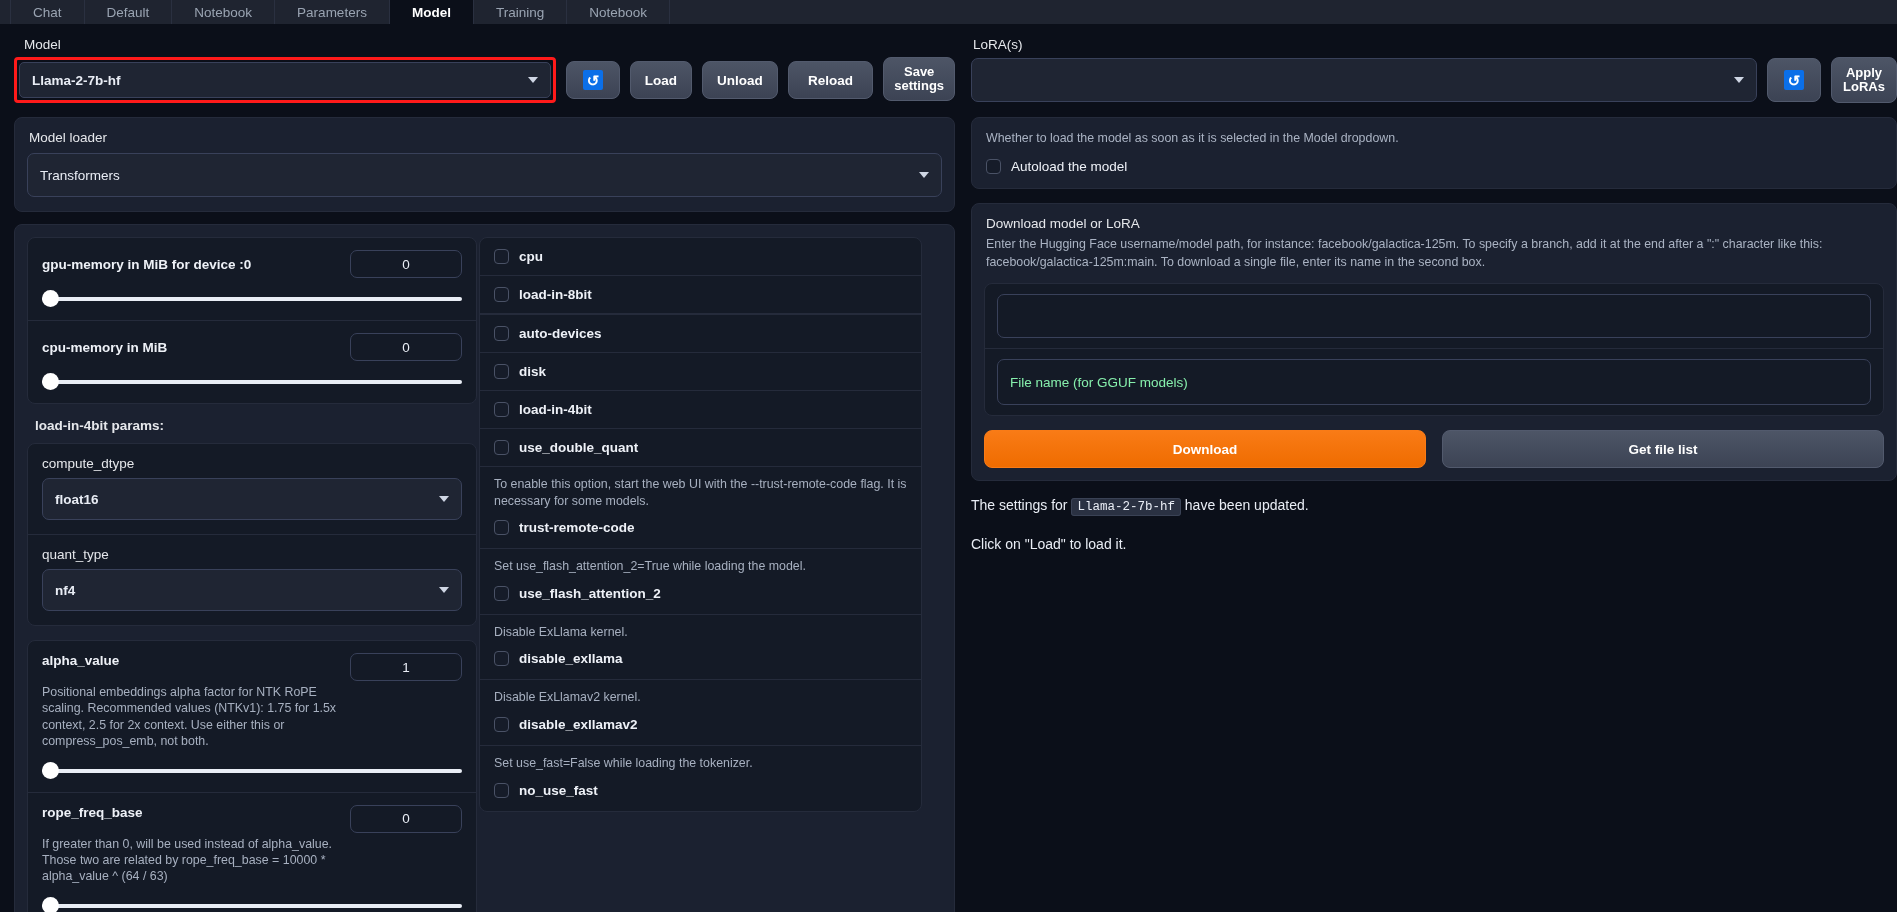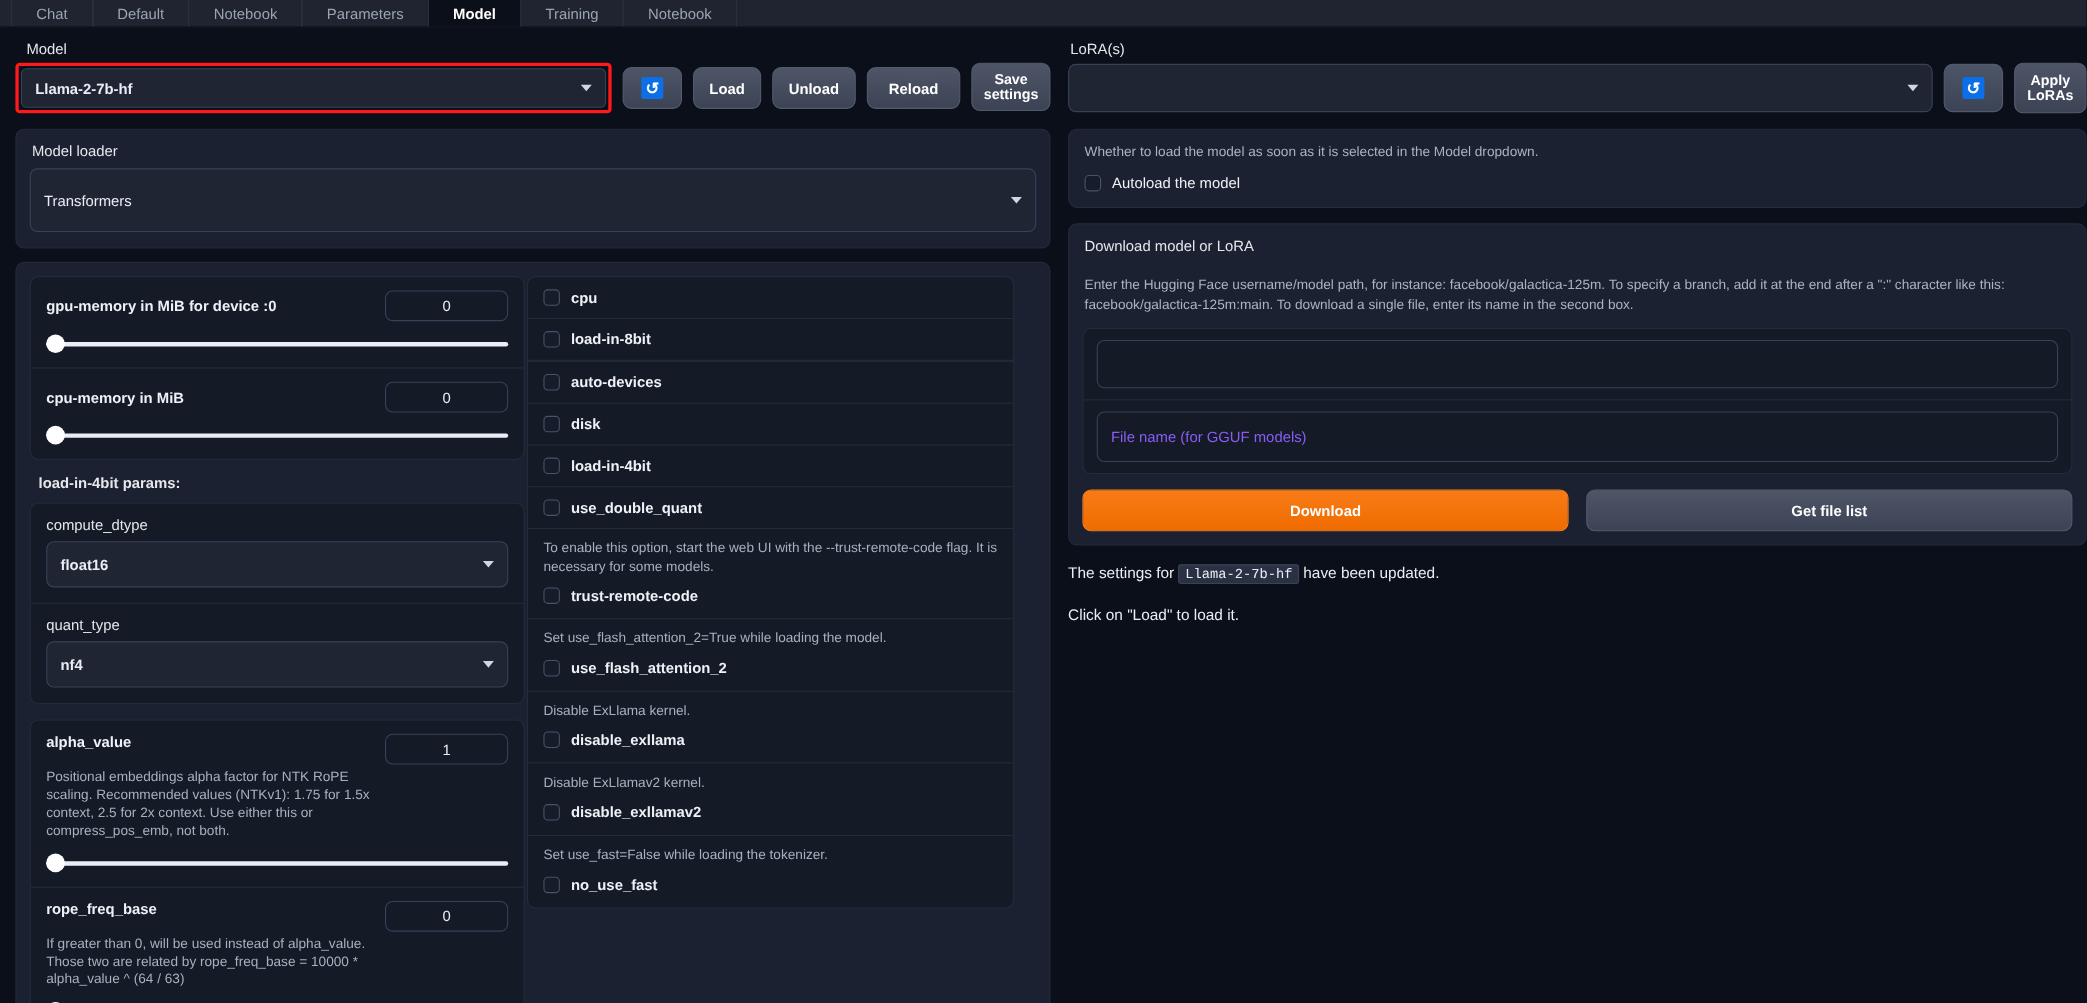--- a/index.html
+++ b/index.html
@@ -195,33 +195,33 @@
   .cb-help {
     font-size: 12.4px;
     color: #a7b0c0;
     line-height: 1.34;
     padding: 9px 14px 0 14px;
   }
   .cb-group { padding-bottom: 2px; }
 
   
   .hint-text { font-size: 12.4px; color: #aab3c3; line-height: 1.4; }
-  .dl-title { font-size: 13.5px; color: #e5e7eb; margin-bottom: 20px; }
+  .dl-title { font-size: 13.5px; color: #e5e7eb; margin-bottom: 5px; }
   .textbox {
     background: #141a26;
     border: 1px solid #39415a;
     border-radius: 7px;
     height: 44px;
     display: flex; align-items: center;
     padding: 0 12px;
     font-size: 13.5px;
     color: #e9edf5;
   }
   .textbox.tall { height: 46px; }
-  .textbox .ph { color: #8b5cf6; }
+  .textbox .ph { color: #86efac; }
   .status-line { font-size: 14px; color: #e9edf5; margin-top: 16px; }
   code.inline {
     font-family: "Liberation Mono", monospace;
     font-size: 12.5px;
     background: #2a3142;
     border: 1px solid #3a4255;
     border-radius: 3px;
     padding: 1px 5px;
     color: #e9edf5;
   }
@@ -260,21 +260,21 @@
         <div class="btn" style="margin-top:4px;width:76px;">Unload</div>
         <div class="btn" style="margin-top:4px;width:86px;">Reload</div>
         <div class="btn two-line" style="margin-top:0px;width:72px;">
           <span>Save</span>
           <span>settings</span>
         </div>
       </div>
 
       <div class="panel" style="margin-top:14px;padding:12px 12px 14px 12px;">
         <div style="font-size:13.5px;color:#e5e7eb;margin:0 0 8px 2px;">Model loader</div>
-        <div class="dropdown" style="height:58px;">
+        <div class="dropdown" style="height:44px;">
           <span class="val light">Transformers</span>
           <span class="caret"></span>
         </div>
       </div>
 
       <div class="panel" style="margin-top:12px;display:flex;gap:2px;padding:12px;">
 
         <div style="width:450px;flex:none;">
 
           <div class="subpanel">

